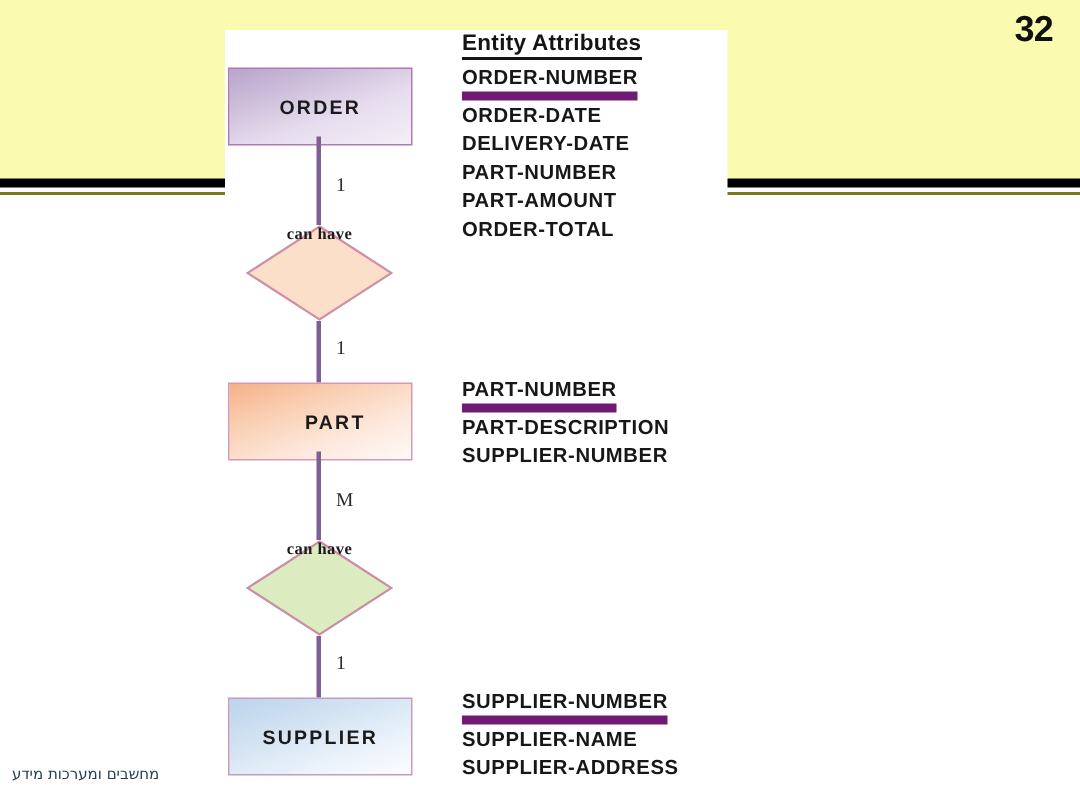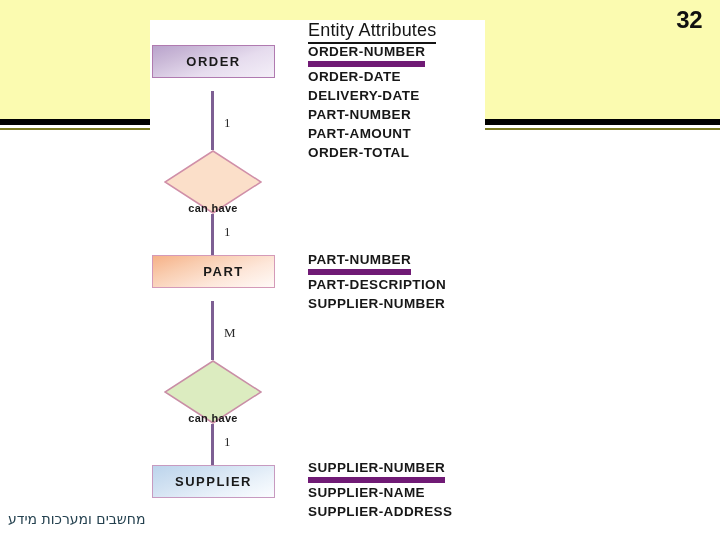--- a/index.html
+++ b/index.html
@@ -59,21 +59,21 @@
     width: 335px;
     height: 520px;
     background: #ffffff;
   }
 
   
   .entity-box {
     position: absolute;
     left: 2px;
     width: 123px;
-    height: 33px;
+    height: 52px;
     border: 1px solid #b07ab0;
     box-sizing: border-box;
     display: flex;
     align-items: center;
     justify-content: center;
     font-size: 13px;
     font-weight: bold;
     letter-spacing: 1.5px;
     color: #1a1a1a;
   }
@@ -92,22 +92,23 @@
     background: linear-gradient(160deg, #bcd4ec 0%, #d2e2f2 35%, #eaf2fa 70%, #fbfdff 100%);
     border-color: #c79ac0;
   }
 
   .rel-diamond {
     position: absolute;
     left: 14px;
     width: 98px;
     height: 64px;
     display: flex;
-    align-items: flex-end;
+    align-items: flex-start;
     justify-content: center;
+    font-family: Liberation Serif, serif;
   }
   .rel-diamond .diamond-shape {
     position: absolute;
     left: 0; top: 0;
     width: 100%;
     height: 100%;
   }
   .rel-diamond .diamond-label {
     position: relative;
     font-size: 11px;
@@ -140,22 +141,22 @@
   #card-1 { top: 95px; }
   #card-2 { top: 204px; }
   #card-3 { top: 305px; }
   #card-4 { top: 414px; }
 
   
   #attributes-header {
     position: absolute;
     left: 158px;
     top: 0px;
-    font-size: 18px;
-    font-weight: normal;
+    font-size: 15px;
+    font-weight: bold;
     color: #141414;
     border-bottom: 2px solid #141414;
     padding-bottom: 1px;
     letter-spacing: 0.2px;
   }
   .attr-list {
     position: absolute;
     left: 158px;
     font-size: 13.5px;
     font-weight: bold;
@@ -170,21 +171,21 @@
   .attr-item.primary-key {
     border-bottom: 6px solid #701a75;
     display: inline-block;
   }
 
   
   #footer-left {
     position: absolute;
     left: 8px;
     top: 511px;
-    font-size: 14px;
+    font-size: 10px;
     color: #24414f;
     direction: rtl;
     font-family: "DejaVu Sans", sans-serif;
     text-align: center;
   }
   #footer-center {
     position: absolute;
     left: 312px;
     top: 524px;
     font-size: 10px;

